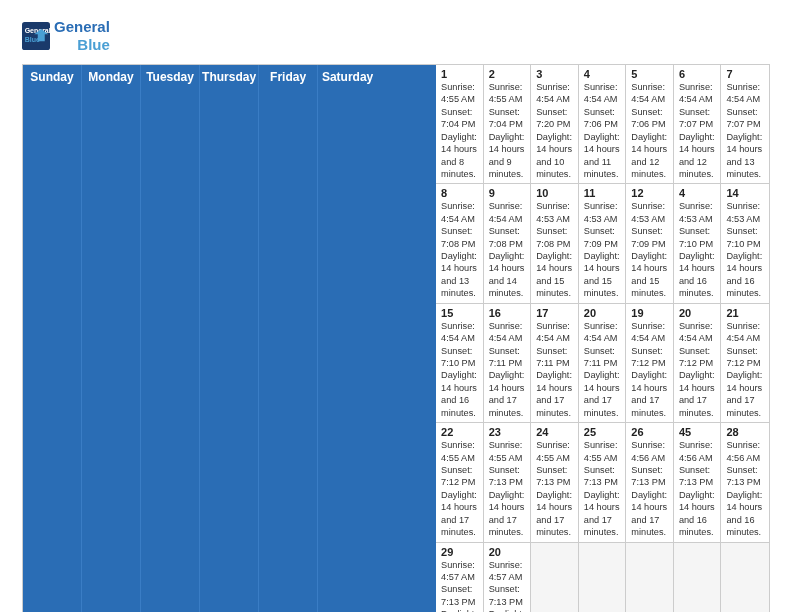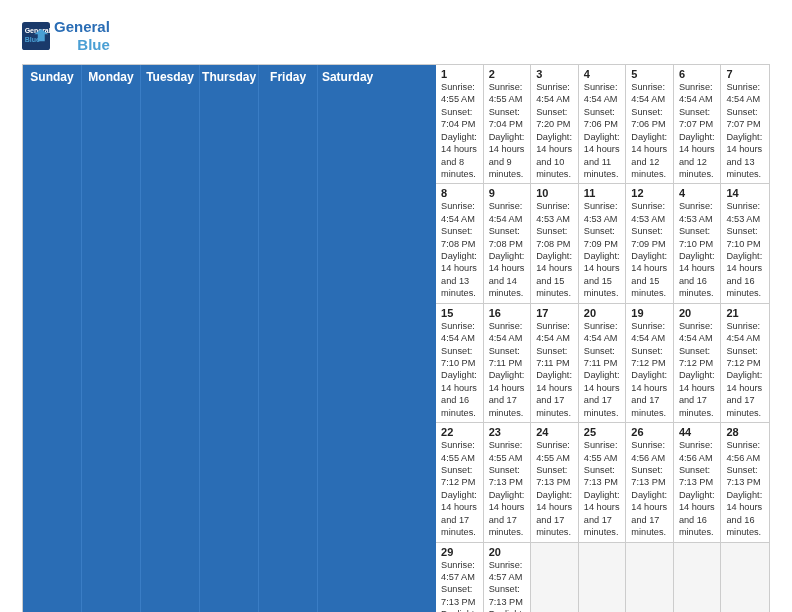--- a/index.html
+++ b/index.html
@@ -326,21 +326,21 @@
             <div class="cell-line">and 17 minutes.</div>
           </div>
           <div class="cal-cell">
             <div class="day-num">26</div>
             <div class="cell-line">Sunrise: 4:56 AM</div>
             <div class="cell-line">Sunset: 7:13 PM</div>
             <div class="cell-line">Daylight: 14 hours</div>
             <div class="cell-line">and 17 minutes.</div>
           </div>
           <div class="cal-cell">
-            <div class="day-num">44</div>
+            <div class="day-num">45</div>
             <div class="cell-line">Sunrise: 4:56 AM</div>
             <div class="cell-line">Sunset: 7:13 PM</div>
             <div class="cell-line">Daylight: 14 hours</div>
             <div class="cell-line">and 16 minutes.</div>
           </div>
           <div class="cal-cell">
             <div class="day-num">28</div>
             <div class="cell-line">Sunrise: 4:56 AM</div>
             <div class="cell-line">Sunset: 7:13 PM</div>
             <div class="cell-line">Daylight: 14 hours</div>

